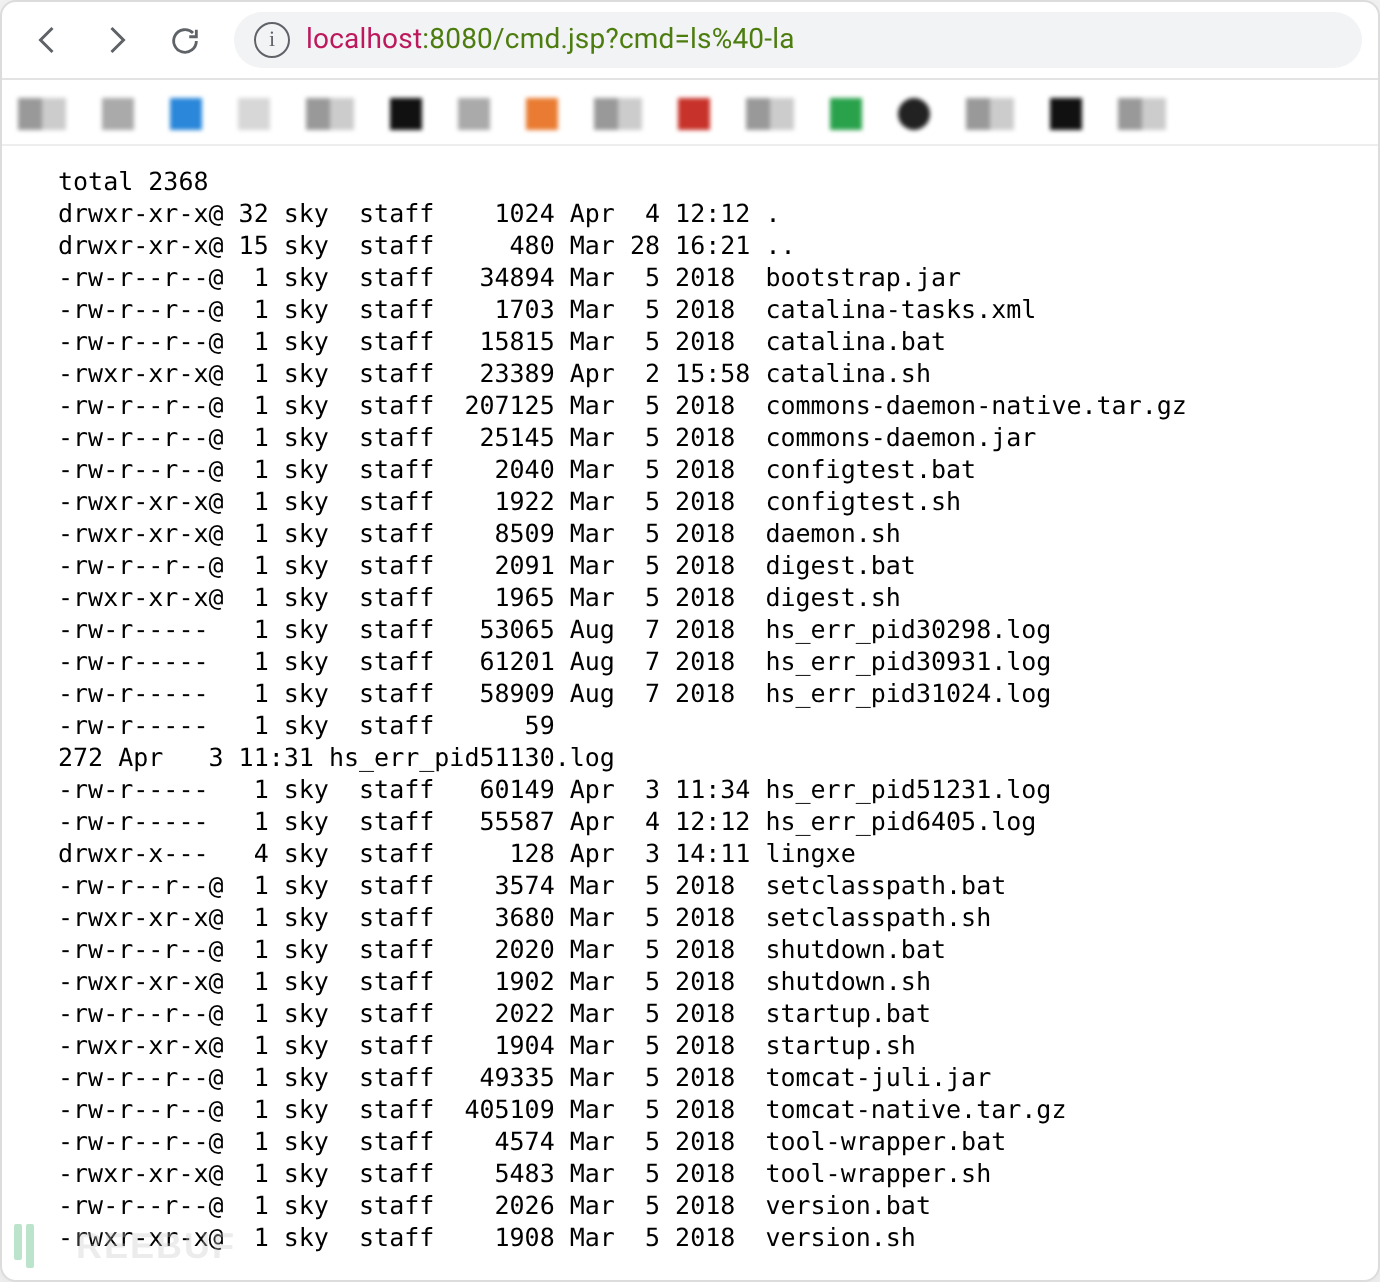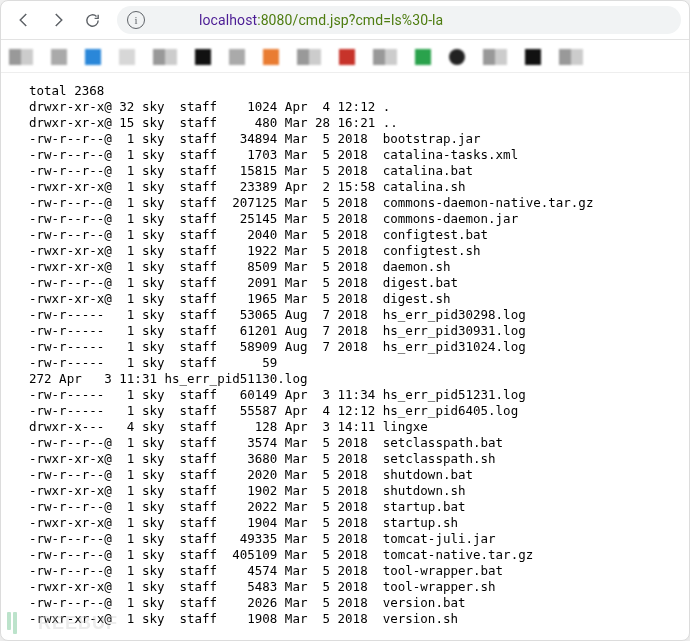--- a/index.html
+++ b/index.html
@@ -53,21 +53,21 @@
     gap: 8px;
     overflow: hidden;
   }
   .addr .info-icon {
     width: 16px; height: 16px; border: 1.5px solid #5f6368; border-radius: 50%;
     display: inline-flex; align-items: center; justify-content: center;
     font-size: 11px; color: #5f6368; line-height: 1; font-family: Georgia, serif;
     flex-shrink: 0;
   }
   .addr .url-text { white-space: nowrap; letter-spacing: 0.1px; }
-  .addr .url-host { color: #4c1d95; margin-left: 46px; }
+  .addr .url-host { color: #be185d; }
   .addr .url-rest { color: #4d7c0f; }
   .bookmarks {
     height: 30px;
     padding: 2px 8px 0 8px;
     display: flex;
     align-items: center;
     gap: 18px;
     border-bottom: 1px solid #eee;
     overflow: hidden;
   }
@@ -144,21 +144,21 @@
         </svg>
     </div>
     <div class="nav-btn reload">
       <svg viewBox="0 0 24 24">
           <path d="M20 12a8 8 0 1 1-2.34-5.66M20 4v5h-5"></path>
         </svg>
     </div>
     <div class="addr">
       <span class="info-icon">i</span>
       <span class="url-text">
-        <span class="url-host">localhost</span><span class="url-rest">:8080</span><span class="url-rest">/cmd.jsp?cmd=ls%30-la</span>
+        <span class="url-host">localhost</span><span class="url-rest">:8080</span><span class="url-rest">/cmd.jsp?cmd=ls%40-la</span>
       </span>
     </div>
   </div>
 
   <div class="bookmarks">
     <span class="bm sq9"></span>
     <span class="bm sq7"></span>
     <span class="bm sq1"></span>
     <span class="bm sq2"></span>
     <span class="bm sq9"></span>

